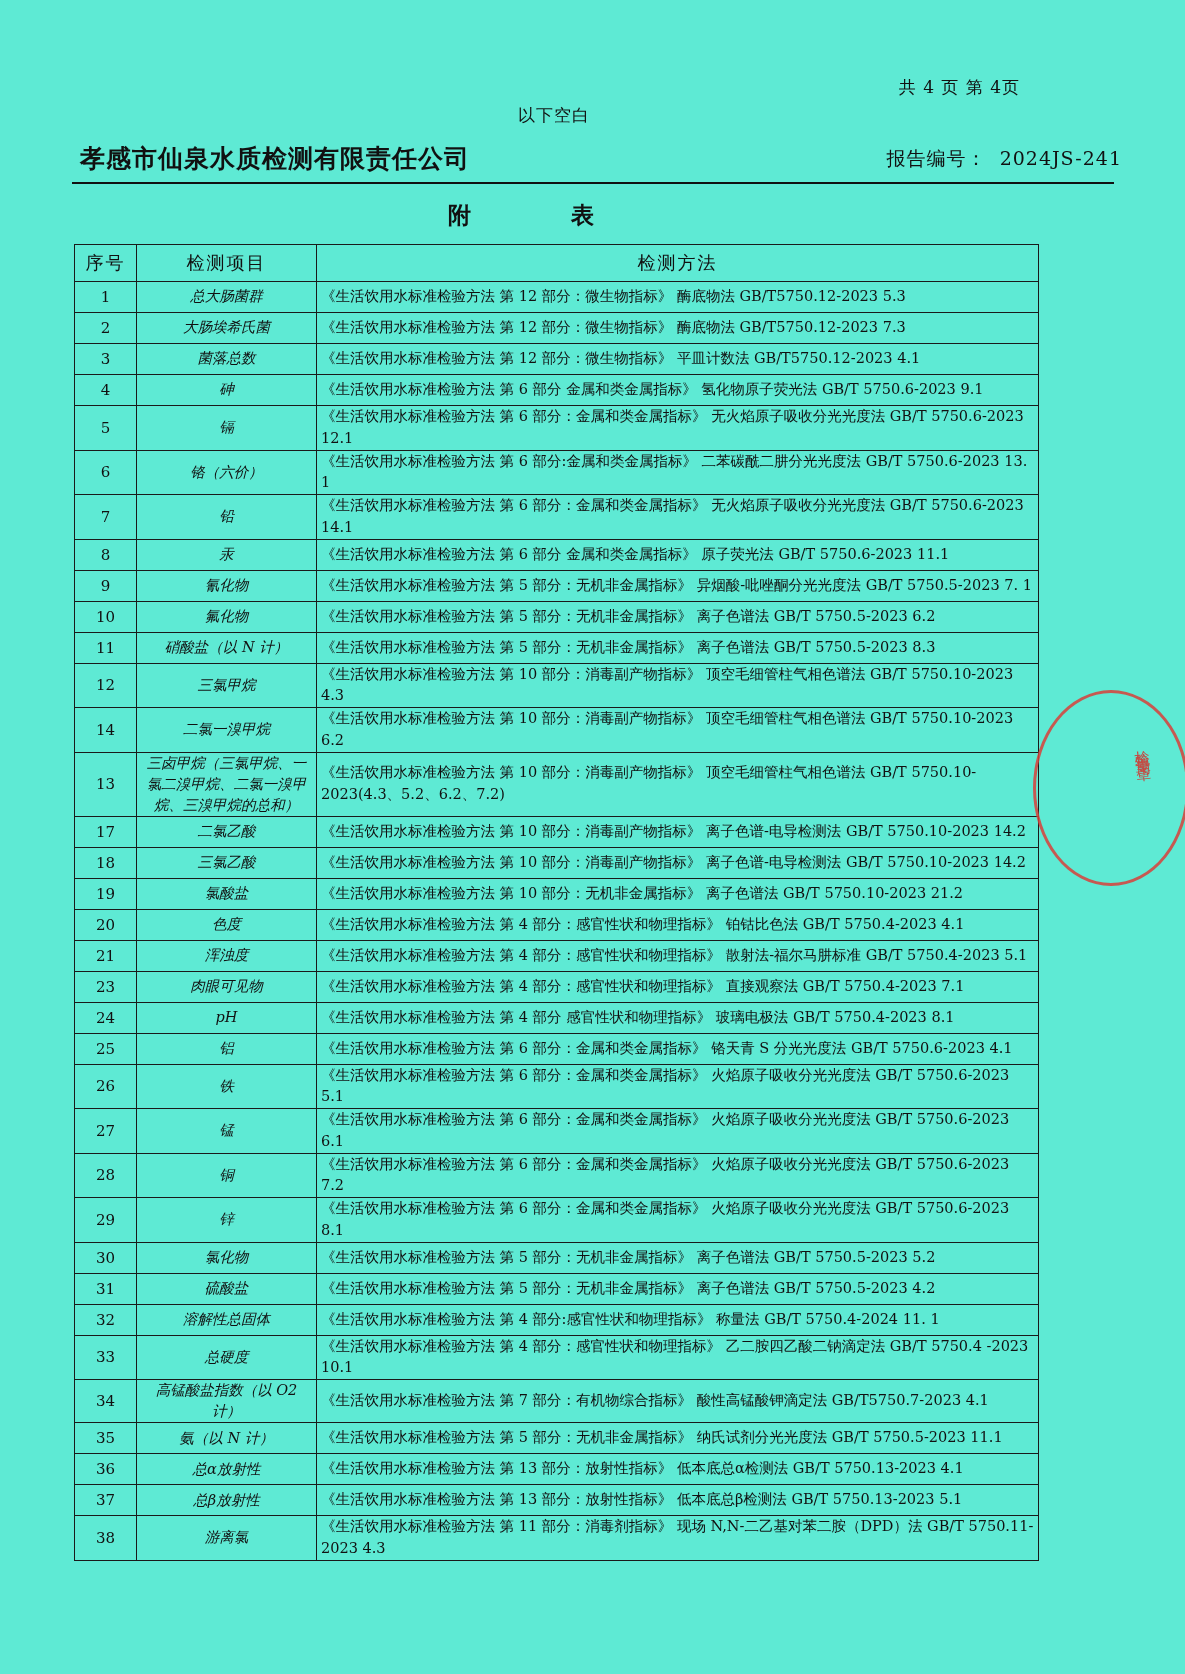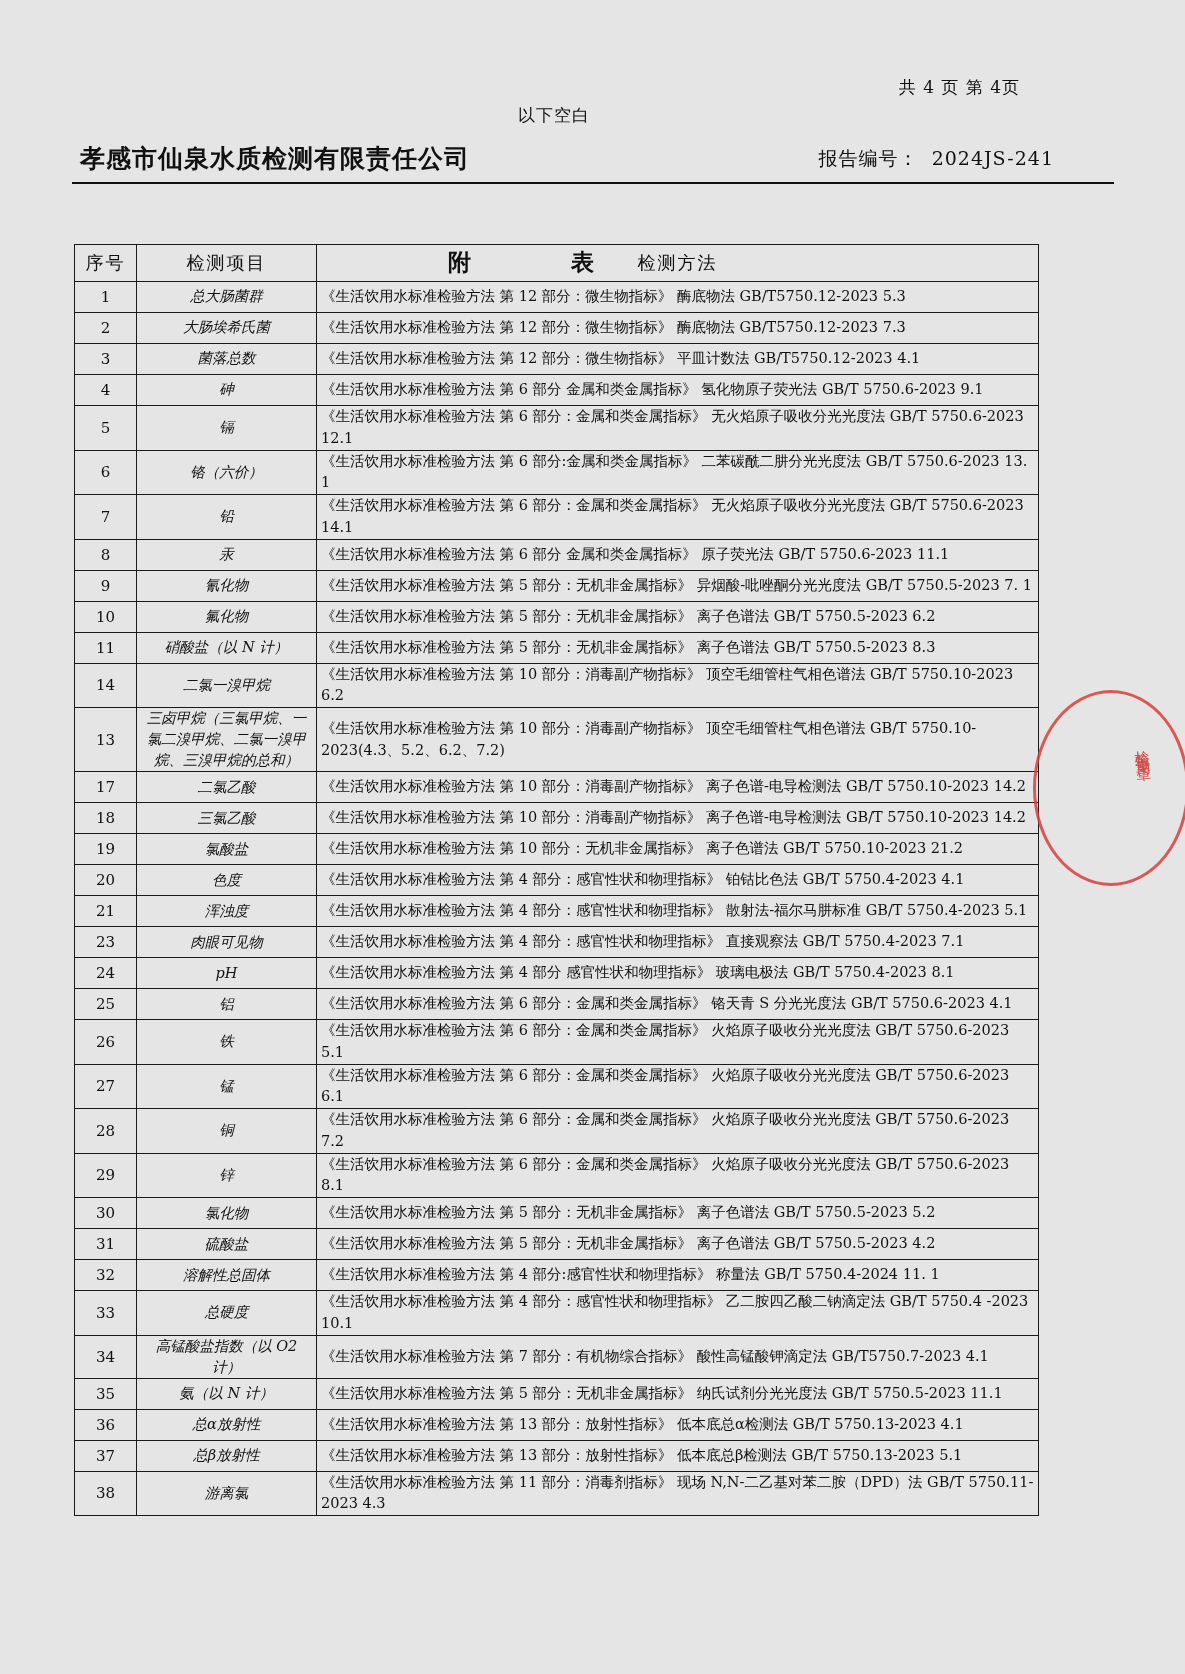--- a/index.html
+++ b/index.html
@@ -14,21 +14,21 @@
     color: #111;
     position: relative;
     overflow: hidden;
   }
   .page {
     position: relative;
     width: 1185px;
     height: 1674px;
     box-sizing: border-box;
     padding: 0;
-    background: #e5e5e5;
+    background: #5eead4;
   }
   
   .page-counter {
     position: absolute;
     top: 76px;
     right: 165px;
     font-size: 17px;
     letter-spacing: 1px;
     font-family: "DejaVu Serif", "Liberation Serif", serif;
     white-space: nowrap;
@@ -55,42 +55,40 @@
     font-weight: bold;
     font-family: "DejaVu Serif", "Liberation Serif", serif;
     letter-spacing: 1px;
     white-space: nowrap;
   }
   .report-no {
     font-size: 19px;
     font-family: "DejaVu Serif", "Liberation Serif", serif;
     letter-spacing: 1px;
     white-space: nowrap;
-    margin-right: 68px;
   }
   .report-no .label { margin-right: 6px; }
   .hr-line {
     position: absolute;
     top: 182px;
     left: 72px;
     width: 1042px;
     height: 2px;
     background: #111;
   }
   .doc-title {
     position: absolute;
     top: 200px;
     left: 0;
     width: 1060px;
     text-align: center;
     font-size: 23px;
     font-weight: bold;
     font-family: "DejaVu Serif", "Liberation Serif", serif;
     letter-spacing: 18px;
-    margin-top: 47px;
   }
   
   .tbl-wrap {
     position: absolute;
     top: 244px;
     left: 74px;
     width: 964px;
   }
   table.attach {
     border-collapse: collapse;
@@ -251,20 +249,25 @@
             <td class="no">10</td>
             <td class="item">氟化物</td>
             <td class="meth">《生活饮用水标准检验方法 第 5 部分：无机非金属指标》   离子色谱法 GB/T 5750.5-2023 6.2</td>
           </tr>
           <tr>
             <td class="no">11</td>
             <td class="item">硝酸盐（以 N 计）</td>
             <td class="meth">《生活饮用水标准检验方法 第 5 部分：无机非金属指标》   离子色谱法 GB/T 5750.5-2023 8.3</td>
           </tr>
           <tr>
+            <td class="no">12</td>
+            <td class="item">三氯甲烷</td>
+            <td class="meth">《生活饮用水标准检验方法 第 10 部分：消毒副产物指标》   顶空毛细管柱气相色谱法 GB/T 5750.10-2023 4.3</td>
+          </tr>
+          <tr>
             <td class="no">14</td>
             <td class="item">二氯一溴甲烷</td>
             <td class="meth">《生活饮用水标准检验方法 第 10 部分：消毒副产物指标》   顶空毛细管柱气相色谱法 GB/T 5750.10-2023 6.2</td>
           </tr>
           <tr class="tall">
             <td class="no">13</td>
             <td class="item">三卤甲烷（三氯甲烷、一氯二溴甲烷、二氯一溴甲烷、三溴甲烷的总和）</td>
             <td class="meth">《生活饮用水标准检验方法 第 10 部分：消毒副产物指标》   顶空毛细管柱气相色谱法 GB/T 5750.10-2023(4.3、5.2、6.2、7.2)</td>
           </tr>
           <tr>

